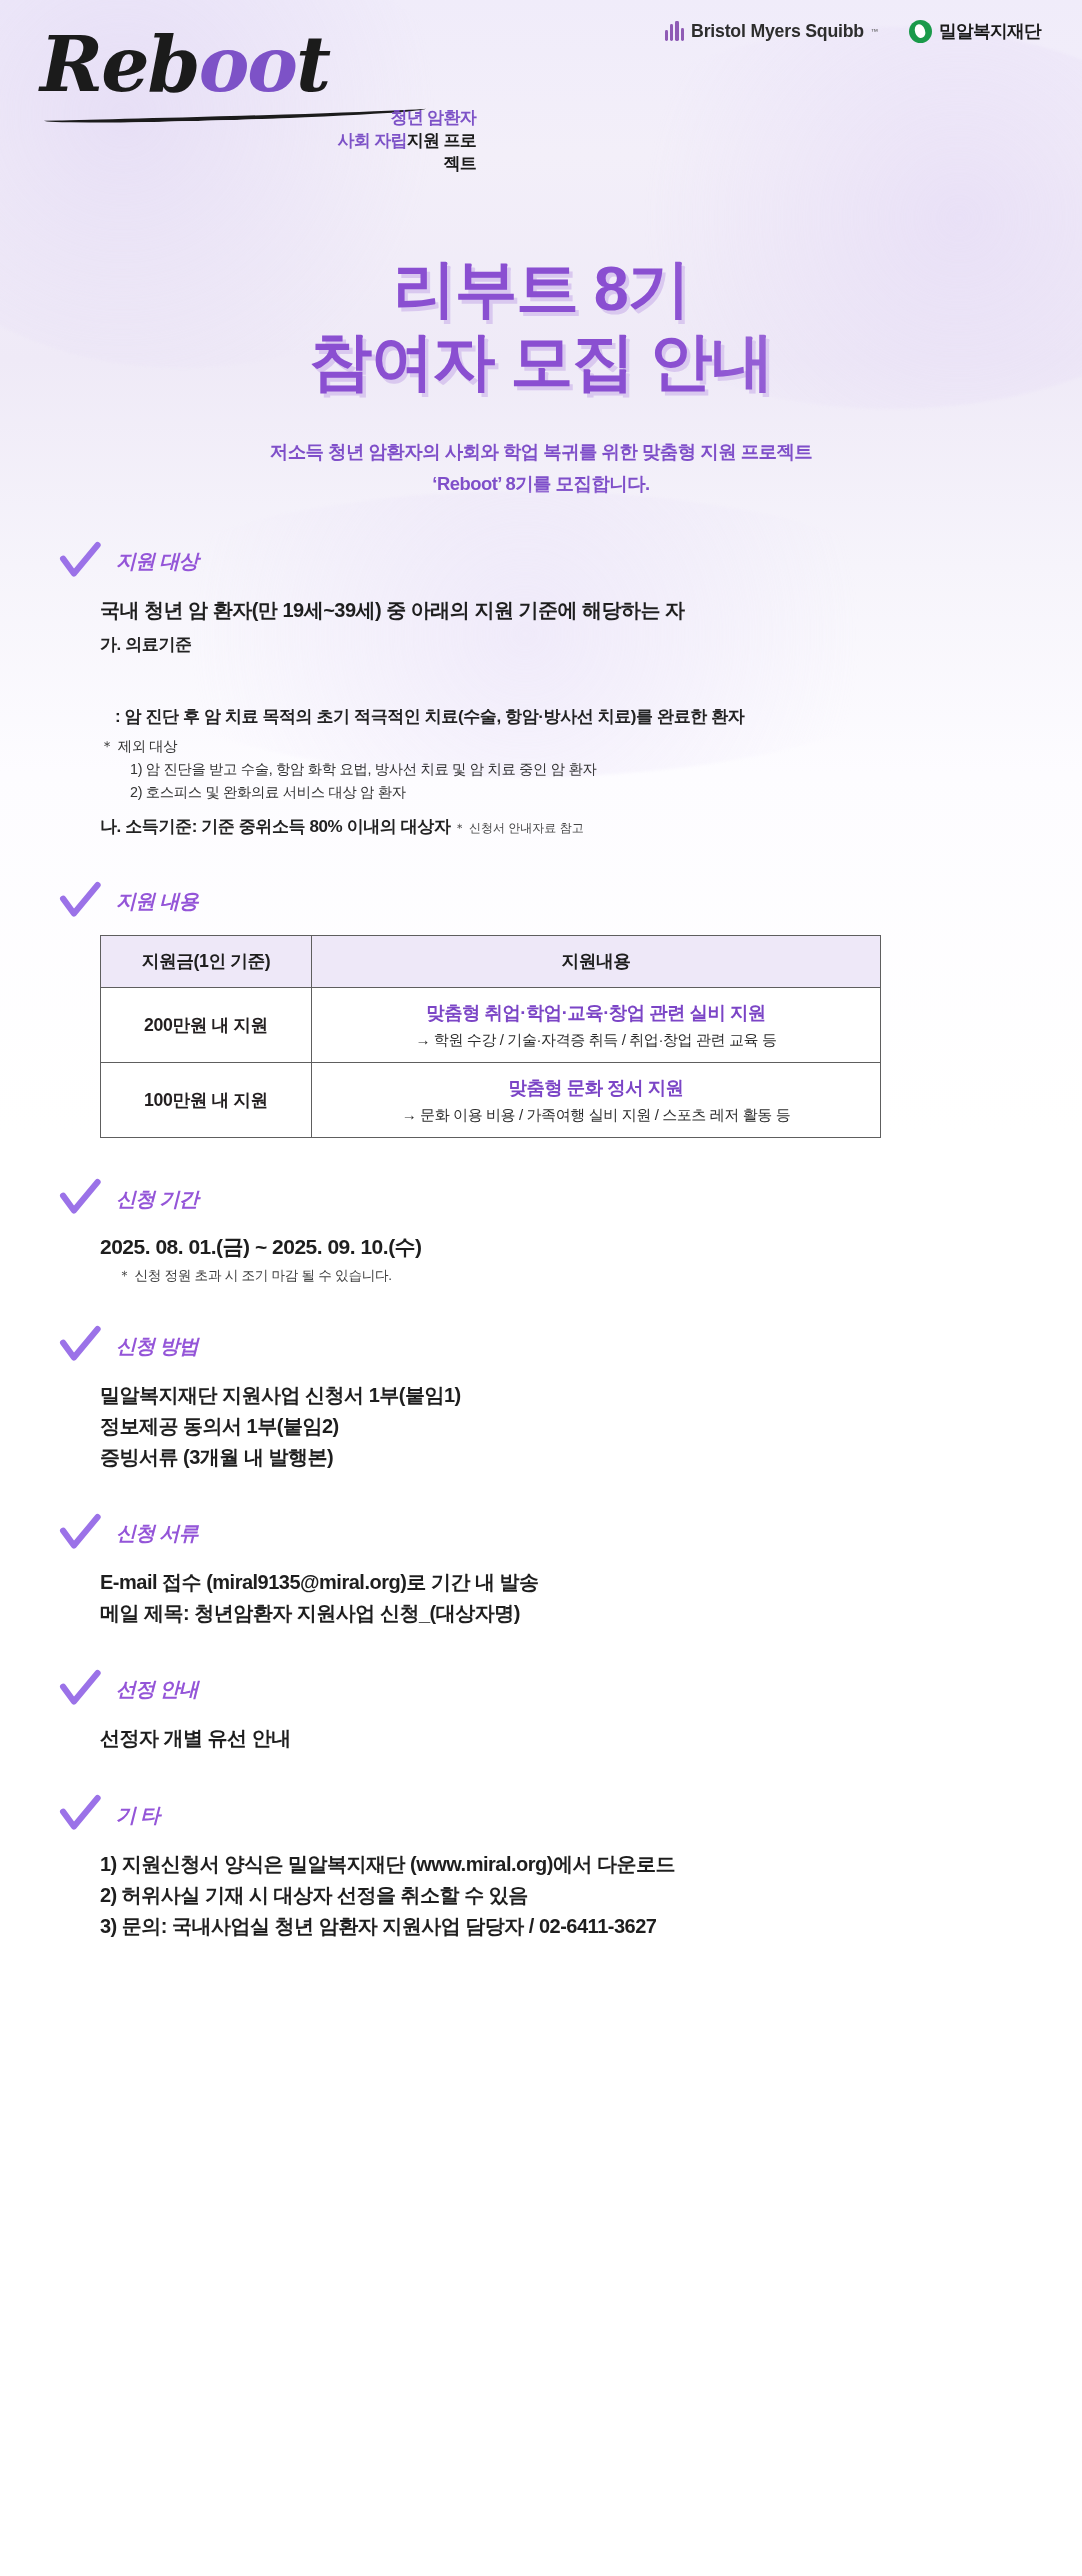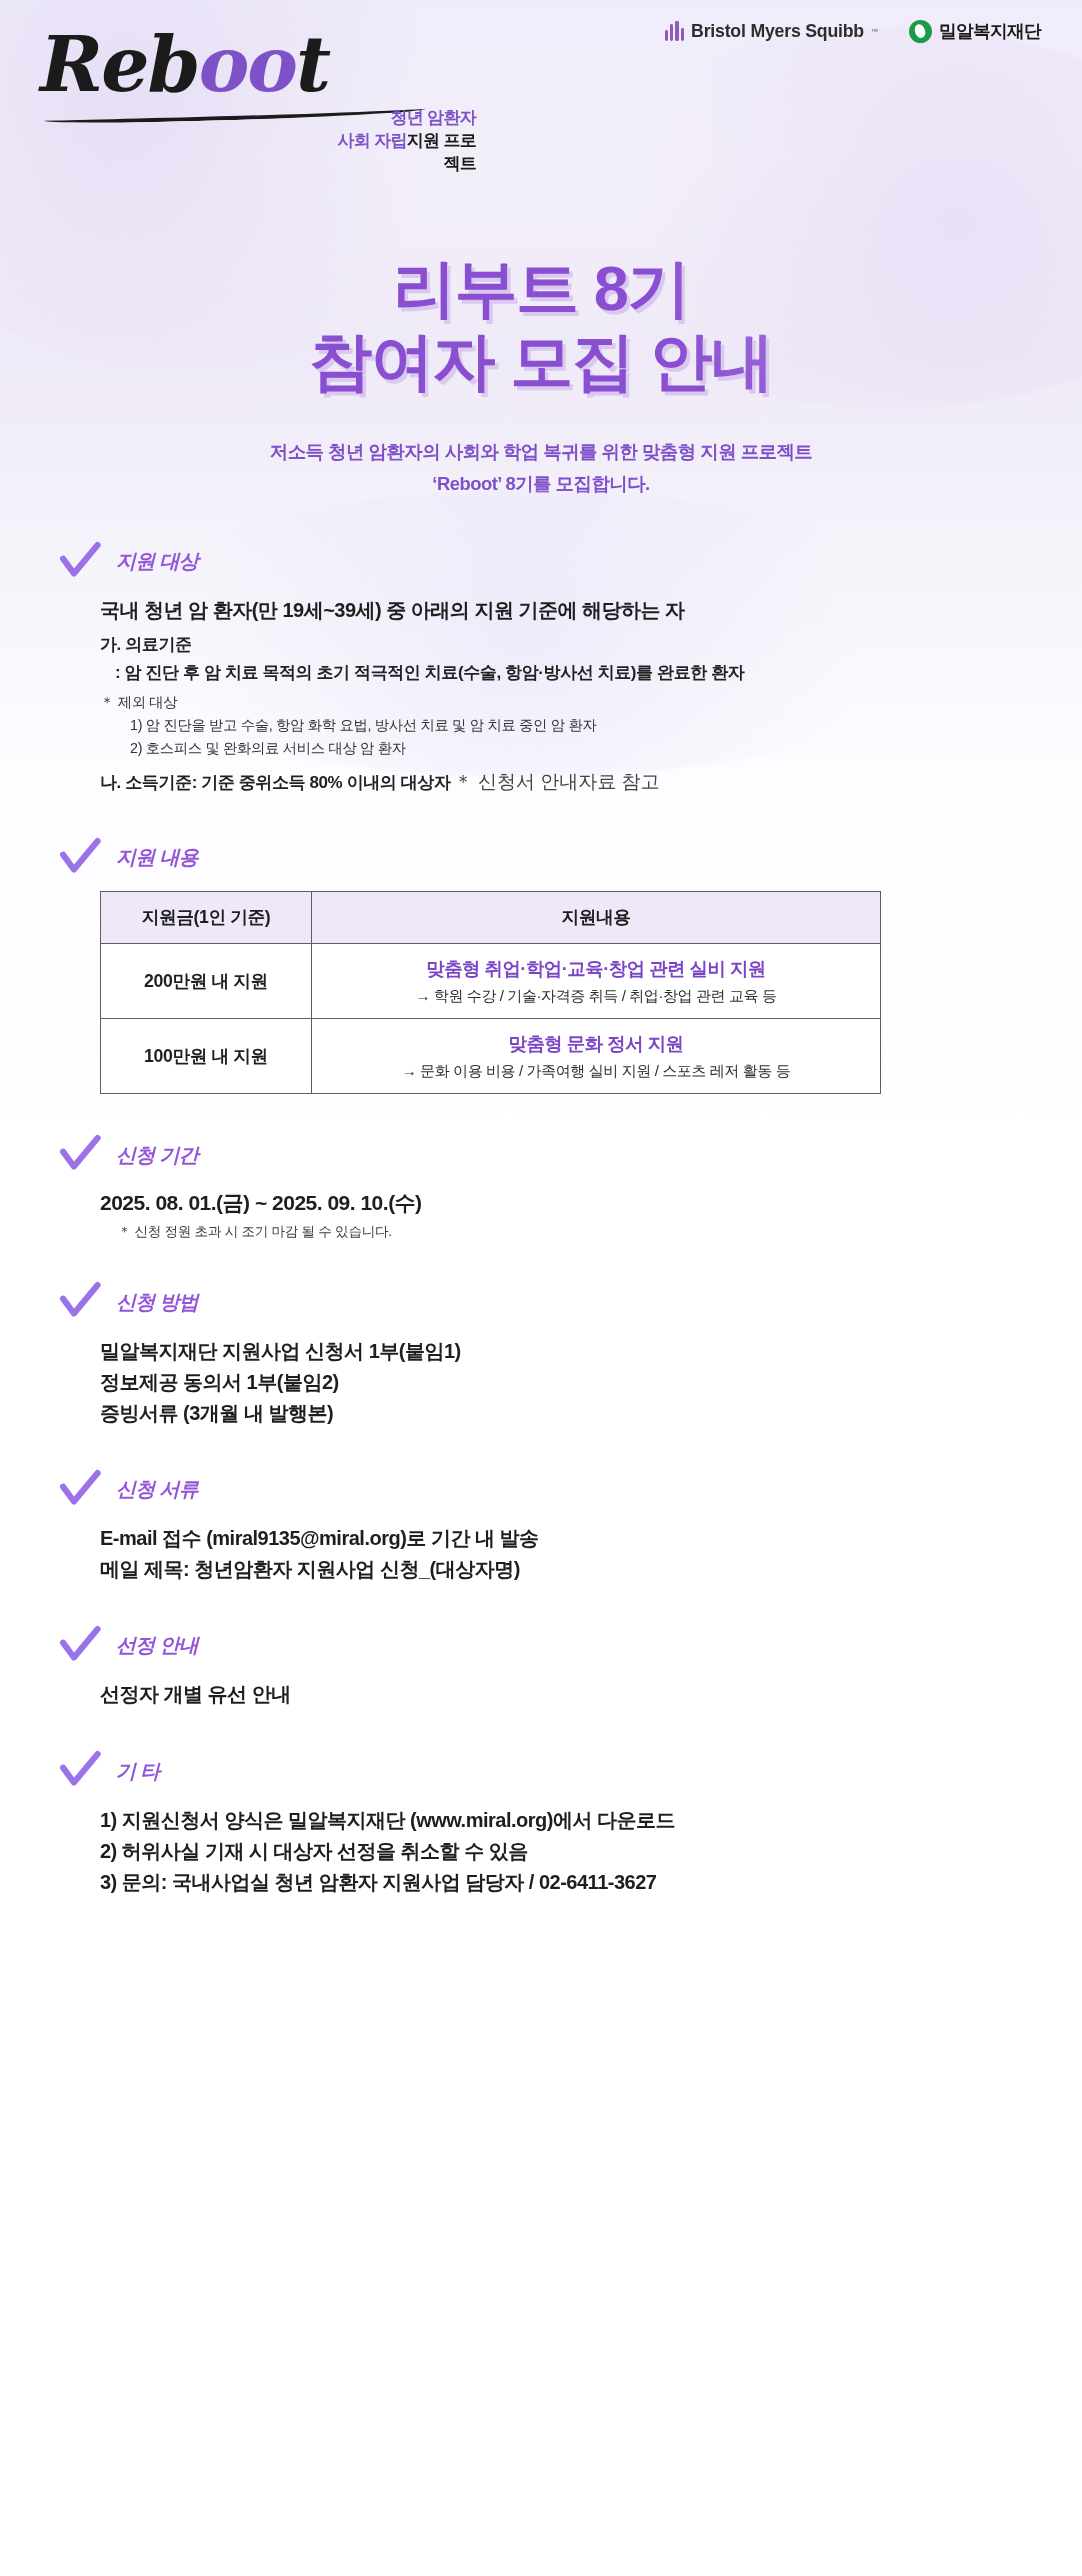--- a/index.html
+++ b/index.html
@@ -173,25 +173,25 @@
     color: #333;
     letter-spacing: -0.3px;
     line-height: 1.6;
   }
   .t-xsmall {
     font-size: 13px;
     color: #444;
     letter-spacing: -0.3px;
     line-height: 1.6;
   }
-  .indent-1 { padding-left: 15px; }
+  .indent-1 { padding-left: 15px; margin-top: 44px; }
   .indent-2 { padding-left: 30px; }
   .gap-s { margin-top: 5.5px; }
   .gap-m { margin-top: 9.5px; }
-  .note-inline { font-size: 19px; font-weight: normal; color: #444; }
+  .note-inline { font-size: 12px; font-weight: normal; color: #444; }
 
   
   .table-wrap { margin-top: 6.8px; padding-left: 41px; }
   table.support {
     border-collapse: collapse;
     width: 781px;
     background: #ffffff;
   }
   table.support th, table.support td {
     border: 1.4px solid #5e5e5e;

